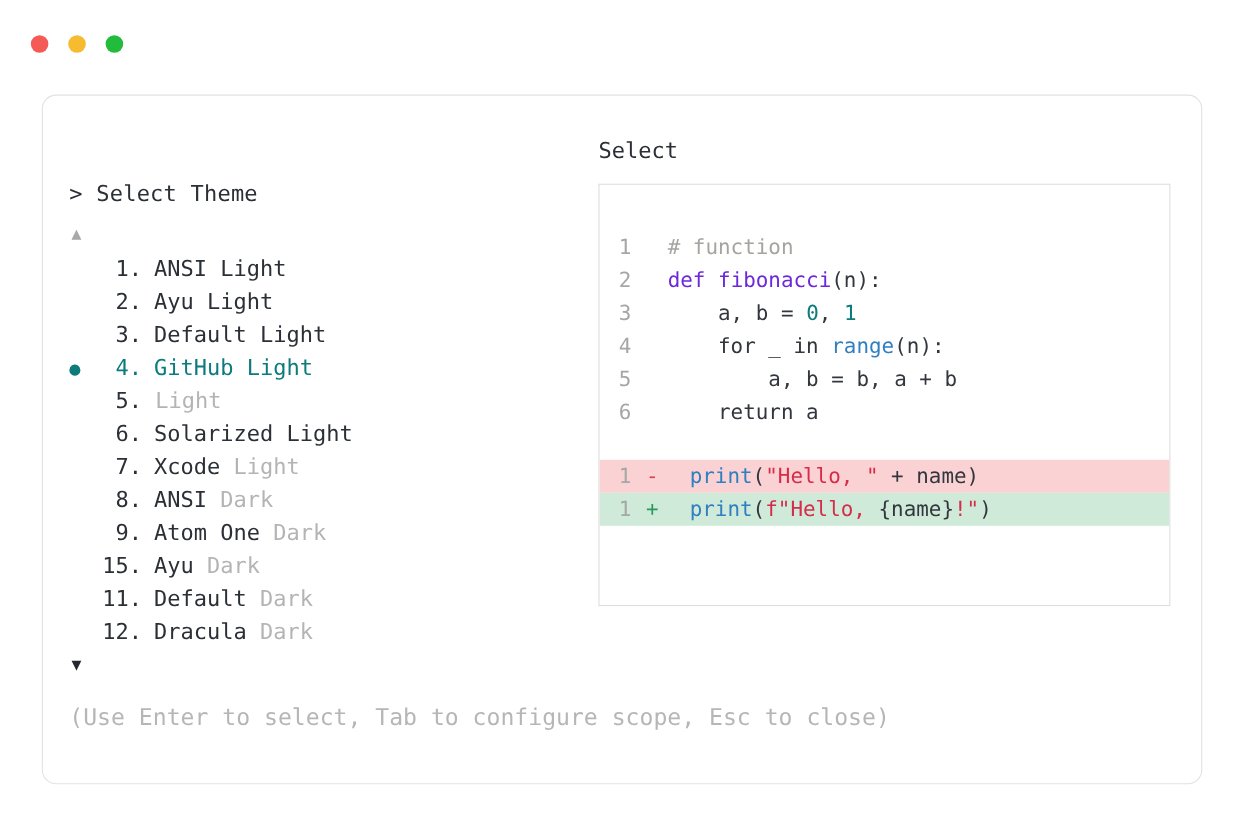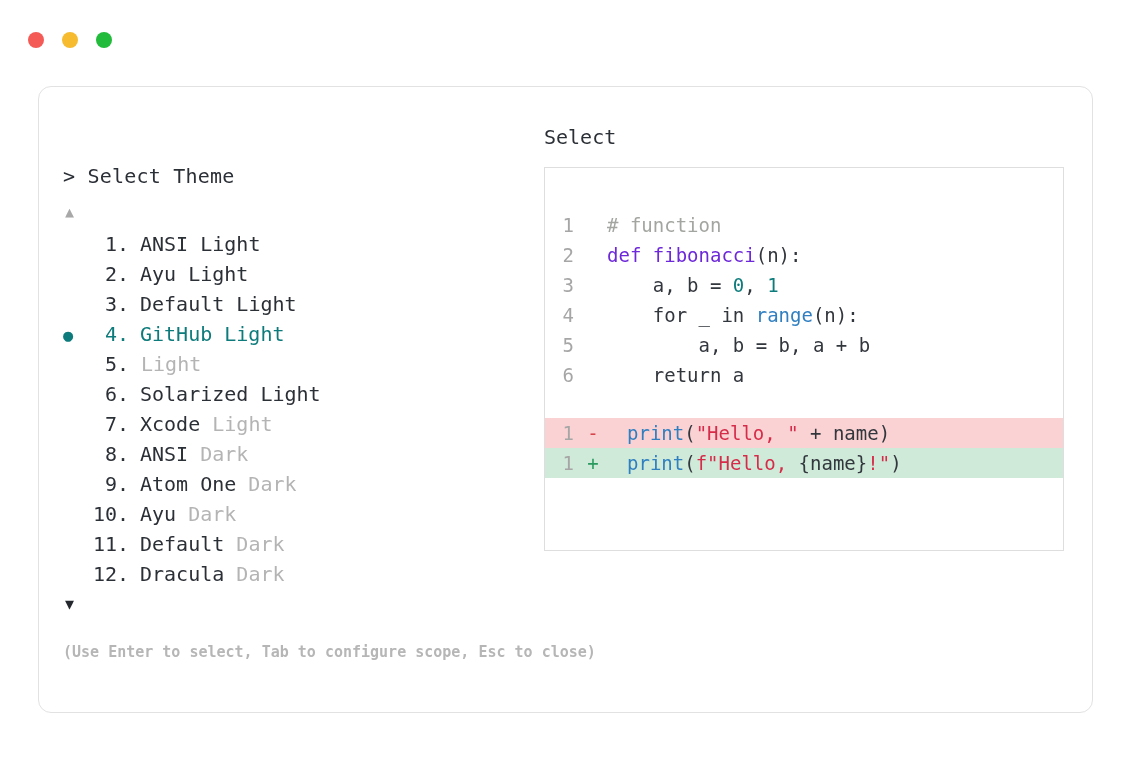--- a/index.html
+++ b/index.html
@@ -125,25 +125,24 @@
   .variant.dim { color: #b4b4b4; }
   .theme-item.selected .idx,
   .theme-item.selected .idx-dot,
   .theme-item.selected .name,
   .theme-item.selected .variant,
   .theme-item.selected .variant.dim { color: #0d7b7b; }
 
   
   .hint {
     margin-top: 24px;
-    font-size: 15px;
+    font-size: 21px;
     line-height: 26px;
     color: #b6b6b6;
     white-space: pre;
-    font-weight: bold;
   }
 
   
   .preview-label {
     font-size: 20px;
     line-height: 28px;
     color: #2b2f36;
     white-space: pre;
   }
 
@@ -217,21 +216,21 @@
         <ul class="theme-list">
             <li class="theme-item"><span class="bullet">&nbsp;</span><span class="idx">1.</span><span class="name">ANSI</span><span class="variant"> Light</span></li>
             <li class="theme-item"><span class="bullet">&nbsp;</span><span class="idx">2.</span><span class="name">Ayu</span><span class="variant"> Light</span></li>
             <li class="theme-item"><span class="bullet">&nbsp;</span><span class="idx">3.</span><span class="name">Default</span><span class="variant"> Light</span></li>
             <li class="theme-item selected"><span class="bullet">●</span><span class="idx">4.</span><span class="name">GitHub</span><span class="variant"> Light</span></li>
             <li class="theme-item"><span class="bullet">&nbsp;</span><span class="idx">5.</span><span class="variant dim"> Light</span></li>
             <li class="theme-item"><span class="bullet">&nbsp;</span><span class="idx">6.</span><span class="name">Solarized</span><span class="variant"> Light</span></li>
             <li class="theme-item"><span class="bullet">&nbsp;</span><span class="idx">7.</span><span class="name">Xcode</span><span class="variant dim"> Light</span></li>
             <li class="theme-item"><span class="bullet">&nbsp;</span><span class="idx">8.</span><span class="name">ANSI</span><span class="variant dim"> Dark</span></li>
             <li class="theme-item"><span class="bullet">&nbsp;</span><span class="idx">9.</span><span class="name">Atom One</span><span class="variant dim"> Dark</span></li>
-            <li class="theme-item"><span class="bullet">&nbsp;</span><span class="idx">10.</span><span class="name">Ayu</span><span class="variant dim"> Dark</span></li>
+            <li class="theme-item"><span class="bullet">&nbsp;</span><span class="idx">15.</span><span class="name">Ayu</span><span class="variant dim"> Dark</span></li>
             <li class="theme-item"><span class="bullet">&nbsp;</span><span class="idx">11.</span><span class="name">Default</span><span class="variant dim"> Dark</span></li>
             <li class="theme-item"><span class="bullet">&nbsp;</span><span class="idx">12.</span><span class="name">Dracula</span><span class="variant dim"> Dark</span></li>
           </ul>
 
         <div class="arrow-down">▼</div>
 
         <div class="hint">(Use Enter to select, Tab to configure scope, Esc to close)</div>
       </div>
 
       <div class="right-col">

